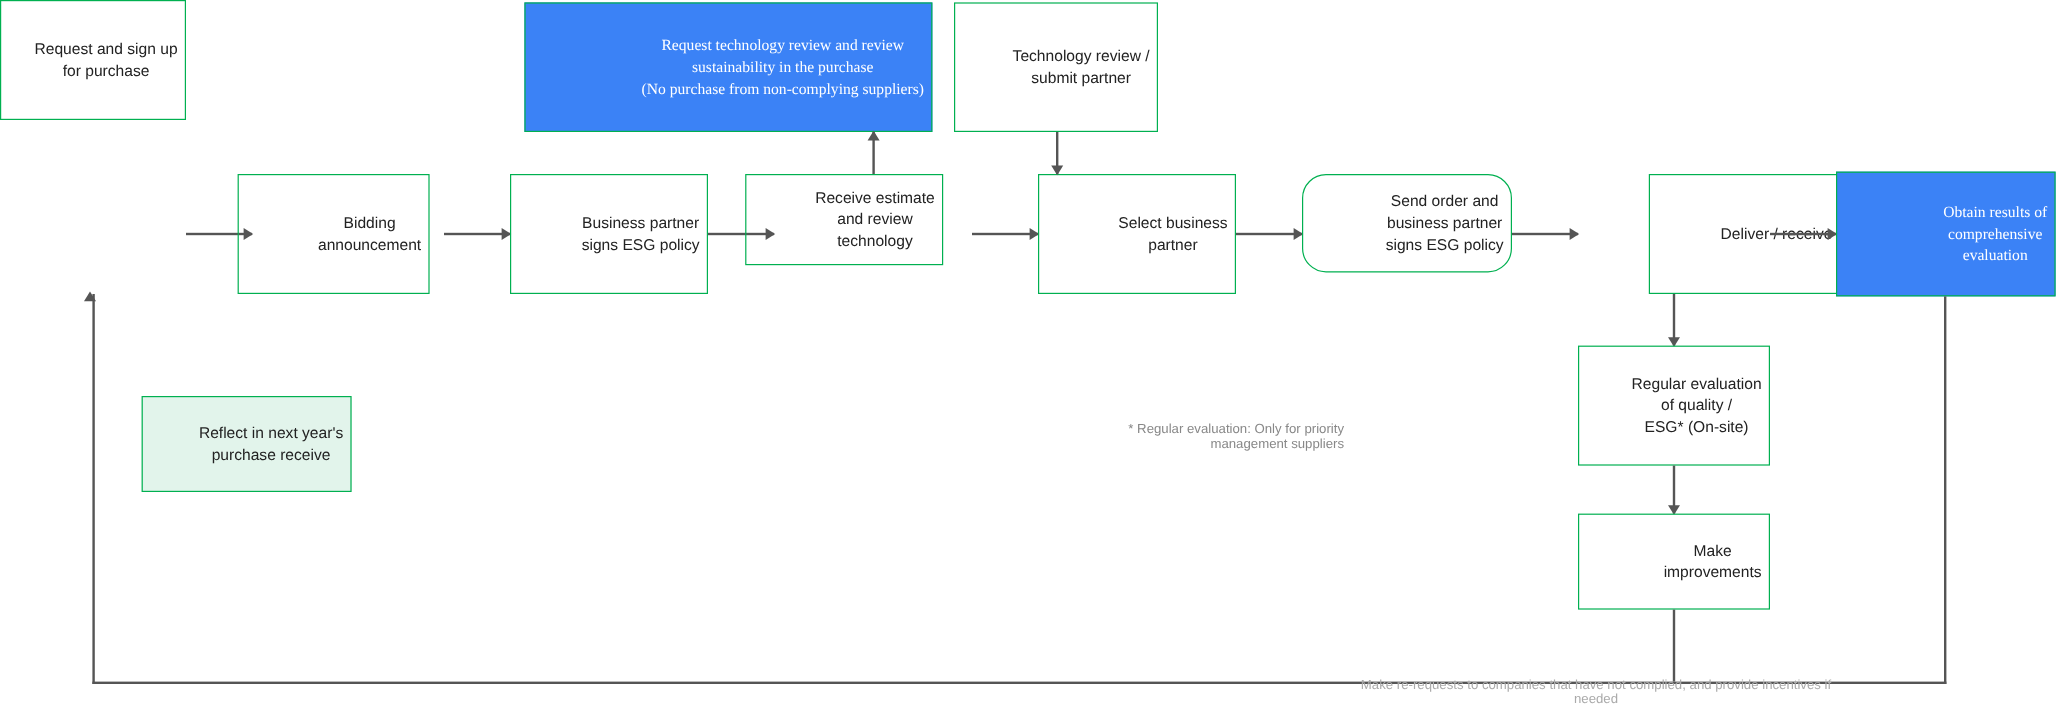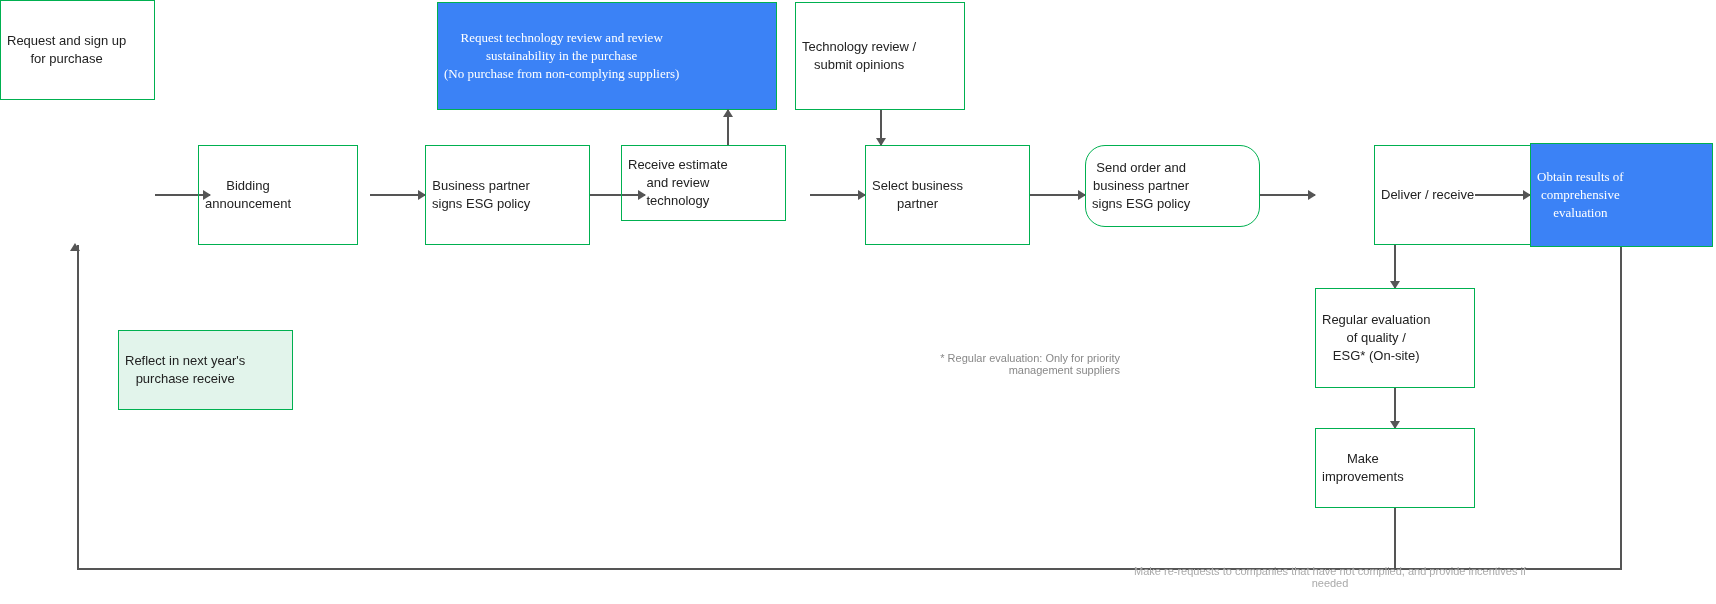--- a/index.html
+++ b/index.html
@@ -17,21 +17,21 @@
       width: 1716px;
       height: 604px;
     }
 
     
     .box {
       position: absolute;
       border: 1.5px solid #00b050;
       display: flex;
       align-items: center;
-      justify-content: flex-start;
+      justify-content: flex-end;
       text-align: center;
       font-size: 13px;
       color: #222;
       line-height: 1.4;
       padding: 6px;
     }
 
     .box.green-fill {
       background-color: #3b82f6;
       color: #fff;
@@ -178,21 +178,21 @@
   </div>
 
   <div class="box green-fill" style="left:437px;top:2px;width:340px;height:108px;">
     <span style="white-space:pre-line; font-size:13px;">Request technology review and review
 sustainability in the purchase
 (No purchase from non-complying suppliers)</span>
   </div>
 
   <div class="box" style="left:795px;top:2px;width:170px;height:108px;">
     <span style="white-space:pre-line;">Technology review /
-submit opinions</span>
+submit partner</span>
   </div>
 
   <div class="v-arrow-up" style="left:727px;top:110px;height:35px;"></div>
 
   <div class="v-arrow-down" style="left:880px;top:110px;height:35px;"></div>
 
   <div class="v-arrow-down" style="left:1394px;top:245px;height:43px;"></div>
 
   <div class="box" style="left:1315px;top:288px;width:160px;height:100px;">
     <span style="white-space:pre-line;">Regular evaluation

